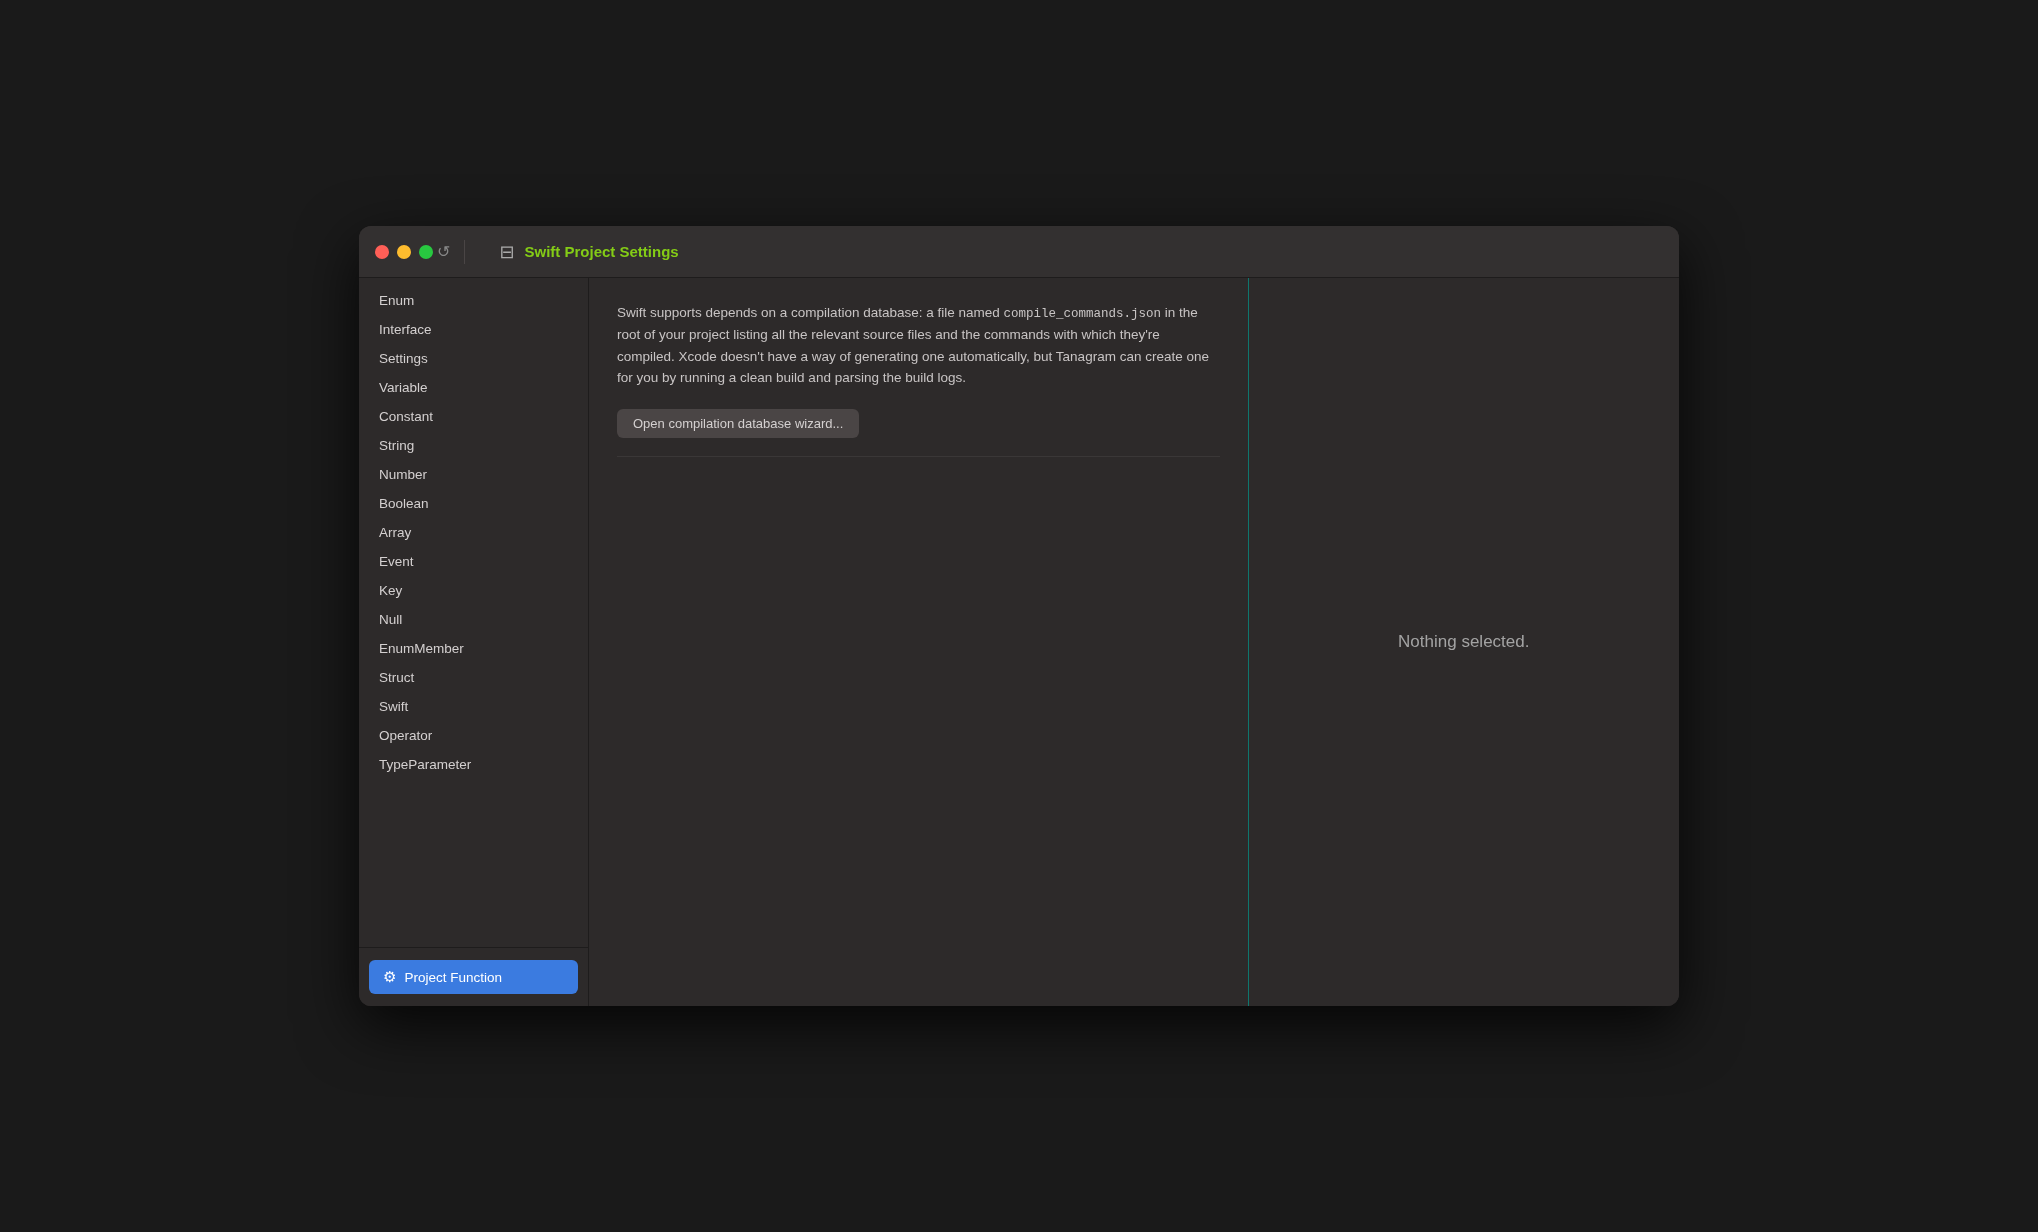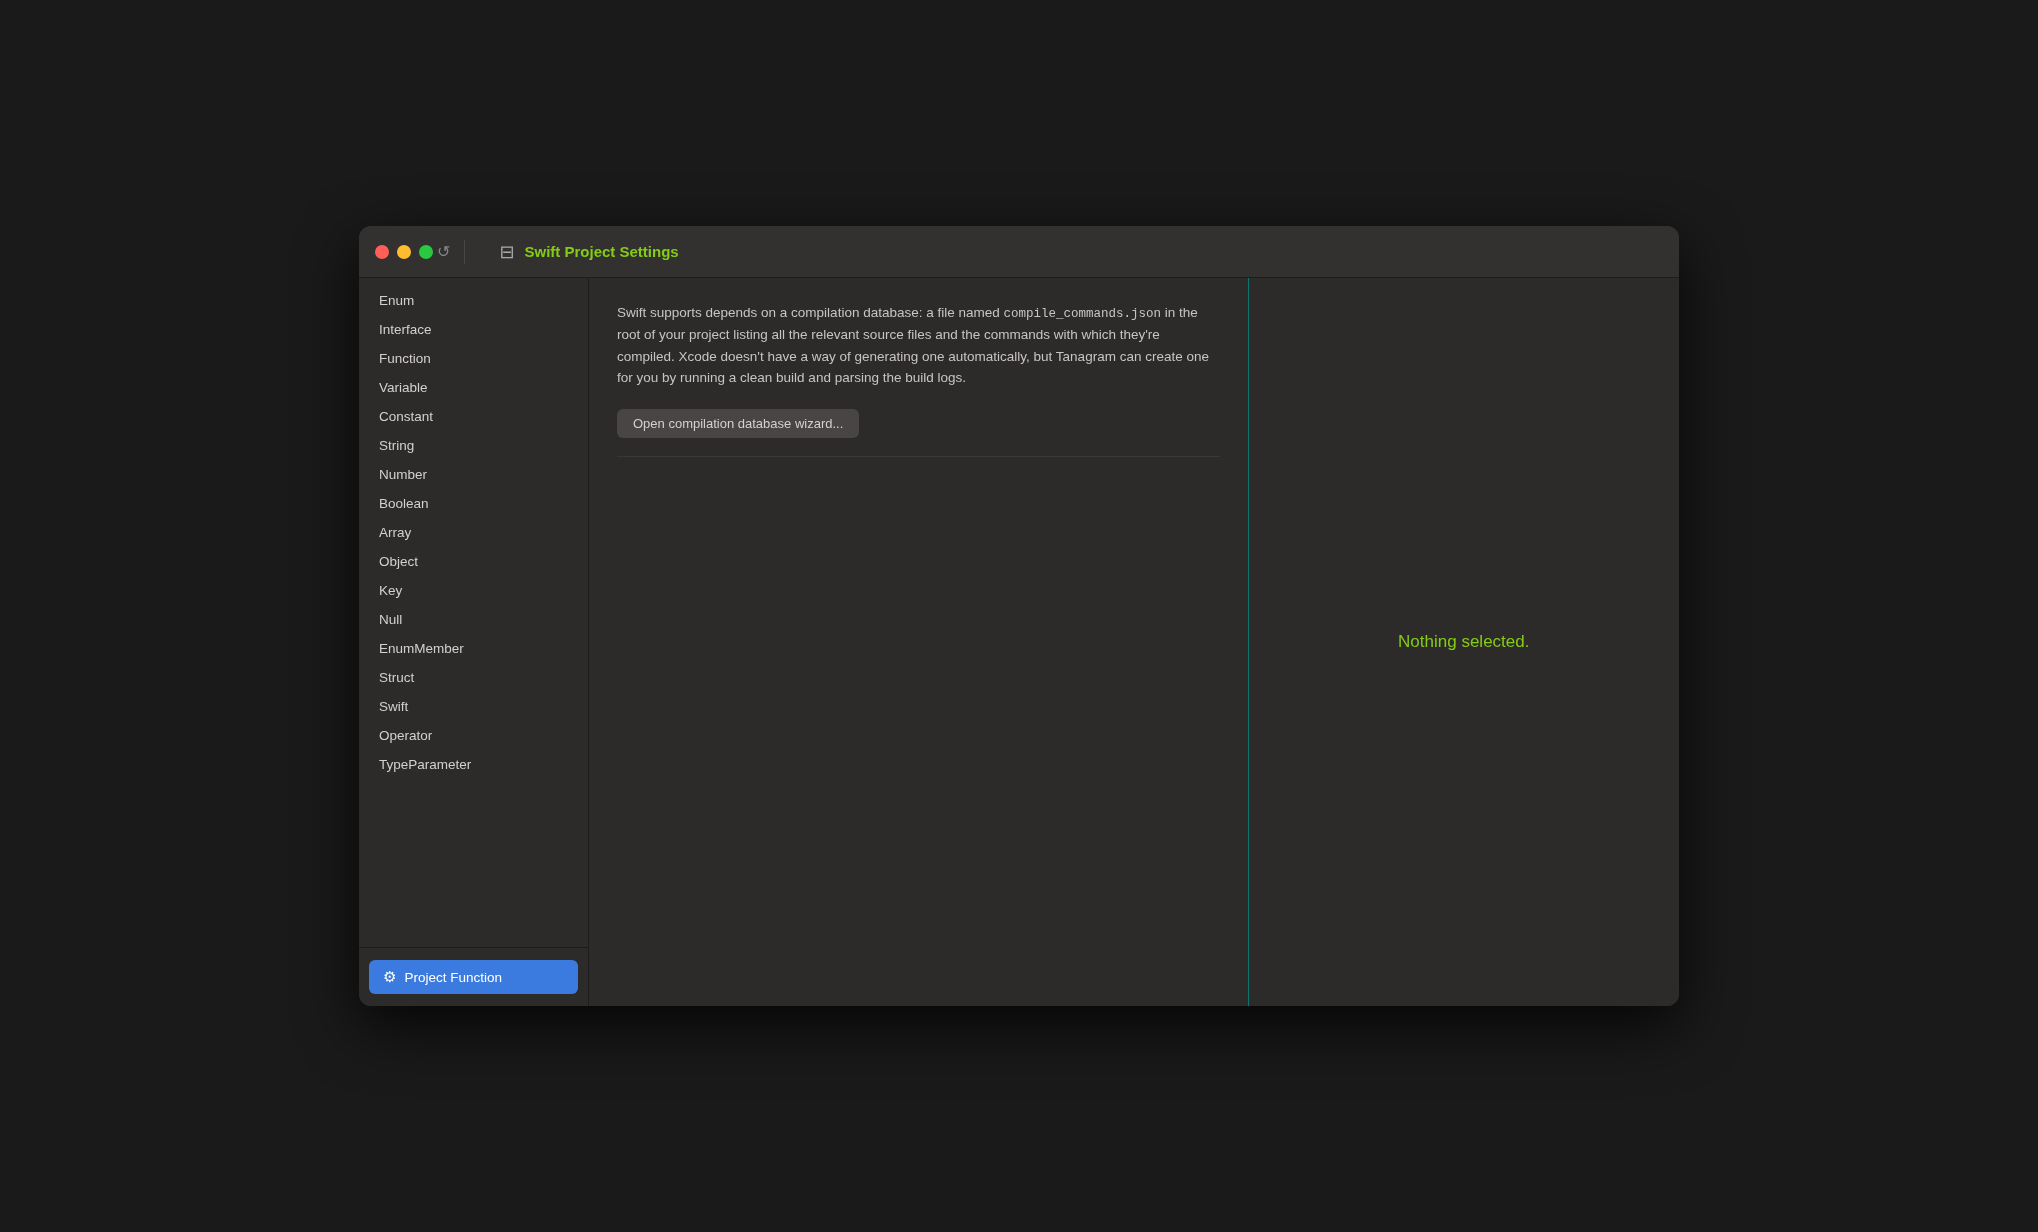--- a/index.html
+++ b/index.html
@@ -203,21 +203,21 @@
     .detail-panel {
       flex: 1;
       display: flex;
       align-items: center;
       justify-content: center;
       background: #2d2a2a;
     }
 
     .nothing-selected {
       font-size: 17px;
-      color: #84cc16;
+      color: #a3a3a3;
     }
 
     
     .sidebar::-webkit-scrollbar {
       width: 6px;
     }
     .sidebar::-webkit-scrollbar-track {
       background: transparent;
     }
     .sidebar::-webkit-scrollbar-thumb {
@@ -243,28 +243,28 @@
       <span class="titlebar-title">Swift Project Settings</span>
     </div>
   </div>
 
   <div class="window-body">
 
     <div class="sidebar">
       <div class="sidebar-items">
         <div class="sidebar-item">Enum</div>
         <div class="sidebar-item">Interface</div>
-        <div class="sidebar-item">Function</div>
+        <div class="sidebar-item">Settings</div>
         <div class="sidebar-item">Variable</div>
         <div class="sidebar-item">Constant</div>
         <div class="sidebar-item">String</div>
         <div class="sidebar-item">Number</div>
         <div class="sidebar-item">Boolean</div>
         <div class="sidebar-item">Array</div>
-        <div class="sidebar-item">Object</div>
+        <div class="sidebar-item">Event</div>
         <div class="sidebar-item">Key</div>
         <div class="sidebar-item">Null</div>
         <div class="sidebar-item">EnumMember</div>
         <div class="sidebar-item">Struct</div>
         <div class="sidebar-item">Swift</div>
         <div class="sidebar-item">Operator</div>
         <div class="sidebar-item">TypeParameter</div>
       </div>
 
       <div class="sidebar-footer">

